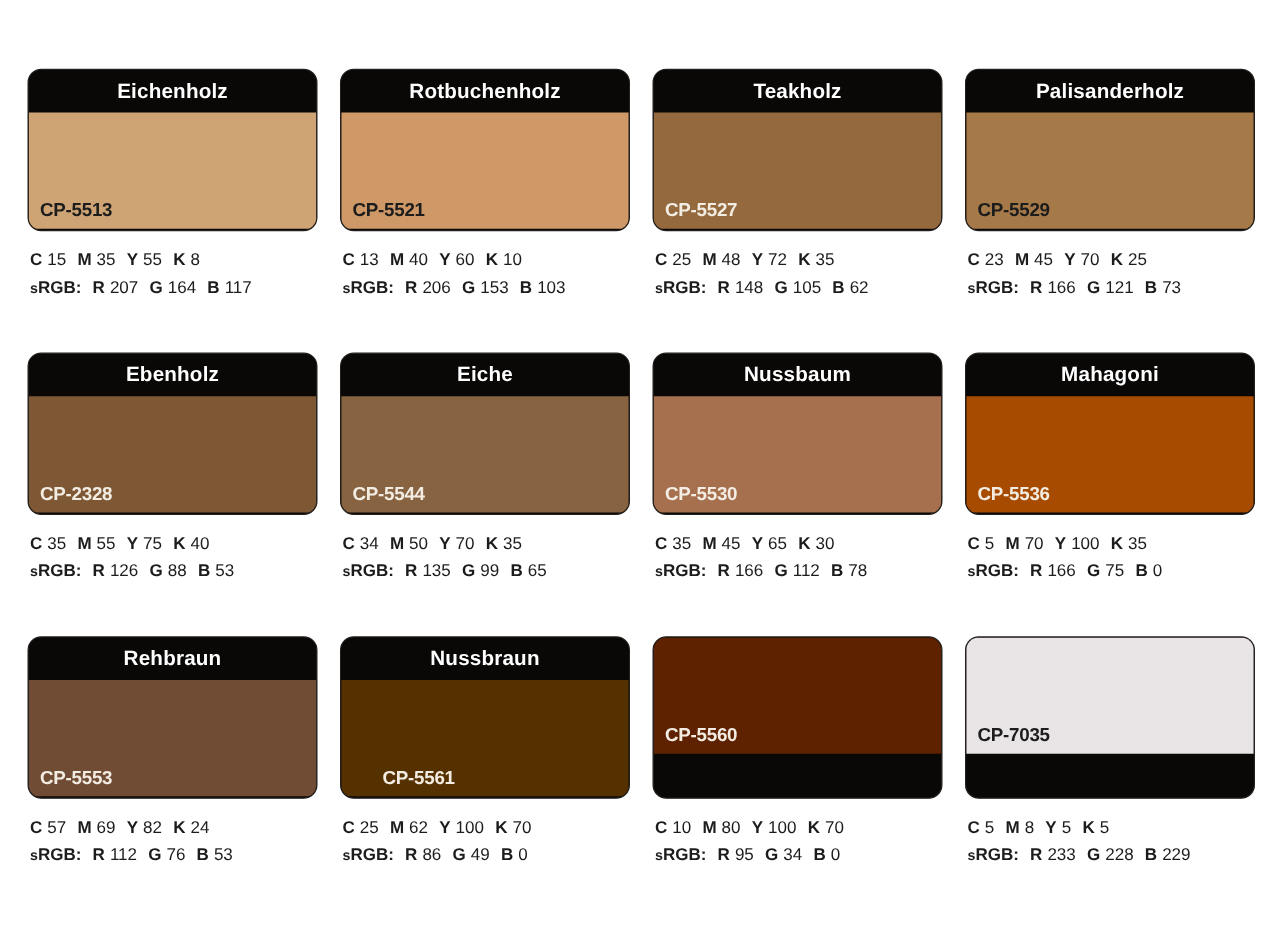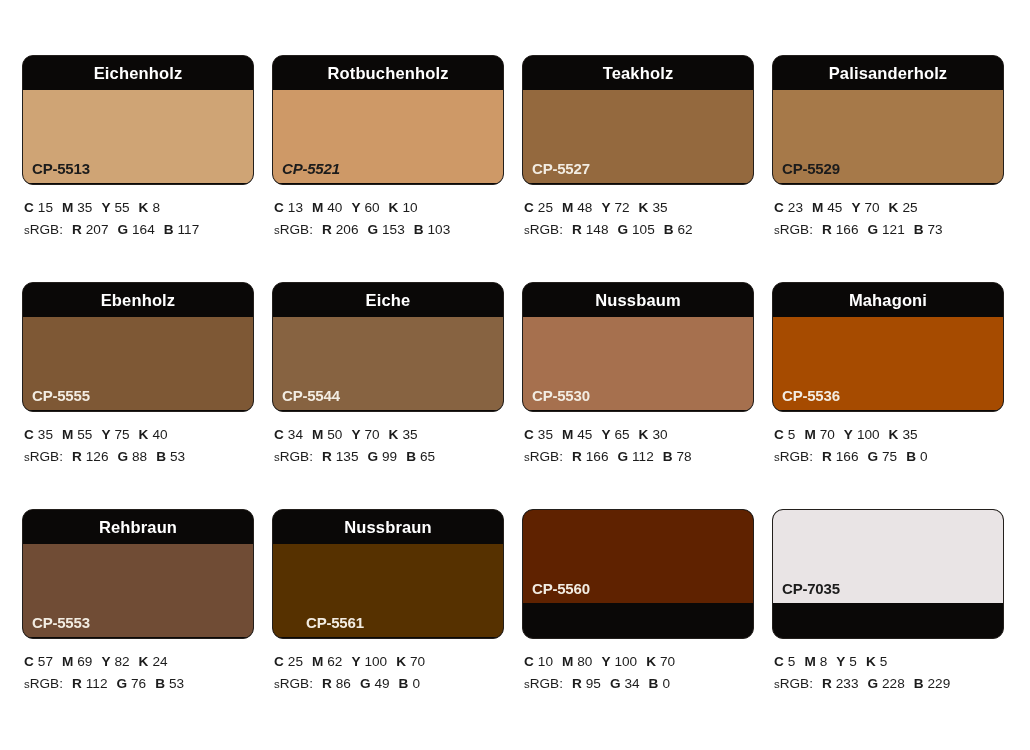--- a/index.html
+++ b/index.html
@@ -87,21 +87,21 @@
 
   .spec-label {
     font-weight: bold;
   }
 
   .spec-value {
     font-weight: normal;
   }
 
   .srgb-prefix {
-    font-weight: normal;
+    font-weight: bold;
   }
   .srgb-prefix .srgb-s {
     font-size: 11.4px;
   }
 
   .sp { display: inline-block; width: 4px; }
   .sp-wide { display: inline-block; width: 9px; }
 </style>
 </head>
 <body>
@@ -120,21 +120,21 @@
         <div class="spec-line"><span class="spec-label">C</span><span class="sp"></span><span class="spec-value">15</span><span class="sp-wide"></span><span class="spec-label">M</span><span class="sp"></span><span class="spec-value">35</span><span class="sp-wide"></span><span class="spec-label">Y</span><span class="sp"></span><span class="spec-value">55</span><span class="sp-wide"></span><span class="spec-label">K</span><span class="sp"></span><span class="spec-value">8</span></div>
         <div class="spec-line"><span class="srgb-prefix"><span class="srgb-s">s</span>RGB:</span><span class="sp-wide"></span><span class="spec-label">R</span><span class="sp"></span><span class="spec-value">207</span><span class="sp-wide"></span><span class="spec-label">G</span><span class="sp"></span><span class="spec-value">164</span><span class="sp-wide"></span><span class="spec-label">B</span><span class="sp"></span><span class="spec-value">117</span></div>
       </div>
     </div>
     <div class="swatch-card-wrap">
       <div class="swatch-card">
         <div class="card-header" style="background: rgb(10, 8, 7);">
           <span class="card-header-title" style="color: rgb(255, 255, 255);">Rotbuchenholz</span>
         </div>
         <div class="card-swatch" style="background: rgb(206, 153, 103);">
-          <span class="card-code" style="color: rgb(28, 28, 28); font-style: italic;">CP-5521</span>
+          <span class="card-code" style="color: rgb(28, 28, 28);">CP-5521</span>
         </div>
       </div>
       <div class="card-specs" style="color: rgb(28, 28, 28);">
         <div class="spec-line"><span class="spec-label">C</span><span class="sp"></span><span class="spec-value">13</span><span class="sp-wide"></span><span class="spec-label">M</span><span class="sp"></span><span class="spec-value">40</span><span class="sp-wide"></span><span class="spec-label">Y</span><span class="sp"></span><span class="spec-value">60</span><span class="sp-wide"></span><span class="spec-label">K</span><span class="sp"></span><span class="spec-value">10</span></div>
         <div class="spec-line"><span class="srgb-prefix"><span class="srgb-s">s</span>RGB:</span><span class="sp-wide"></span><span class="spec-label">R</span><span class="sp"></span><span class="spec-value">206</span><span class="sp-wide"></span><span class="spec-label">G</span><span class="sp"></span><span class="spec-value">153</span><span class="sp-wide"></span><span class="spec-label">B</span><span class="sp"></span><span class="spec-value">103</span></div>
       </div>
     </div>
     <div class="swatch-card-wrap">
       <div class="swatch-card">
         <div class="card-header" style="background: rgb(10, 8, 7);">
@@ -162,21 +162,21 @@
         <div class="spec-line"><span class="spec-label">C</span><span class="sp"></span><span class="spec-value">23</span><span class="sp-wide"></span><span class="spec-label">M</span><span class="sp"></span><span class="spec-value">45</span><span class="sp-wide"></span><span class="spec-label">Y</span><span class="sp"></span><span class="spec-value">70</span><span class="sp-wide"></span><span class="spec-label">K</span><span class="sp"></span><span class="spec-value">25</span></div>
         <div class="spec-line"><span class="srgb-prefix"><span class="srgb-s">s</span>RGB:</span><span class="sp-wide"></span><span class="spec-label">R</span><span class="sp"></span><span class="spec-value">166</span><span class="sp-wide"></span><span class="spec-label">G</span><span class="sp"></span><span class="spec-value">121</span><span class="sp-wide"></span><span class="spec-label">B</span><span class="sp"></span><span class="spec-value">73</span></div>
       </div>
     </div>
     <div class="swatch-card-wrap">
       <div class="swatch-card">
         <div class="card-header" style="background: rgb(10, 8, 7);">
           <span class="card-header-title" style="color: rgb(255, 255, 255);">Ebenholz</span>
         </div>
         <div class="card-swatch" style="background: rgb(126, 88, 53);">
-          <span class="card-code" style="color: rgb(242, 236, 226);">CP-5555</span>
+          <span class="card-code" style="color: rgb(242, 236, 226);">CP-2328</span>
         </div>
       </div>
       <div class="card-specs" style="color: rgb(28, 28, 28);">
         <div class="spec-line"><span class="spec-label">C</span><span class="sp"></span><span class="spec-value">35</span><span class="sp-wide"></span><span class="spec-label">M</span><span class="sp"></span><span class="spec-value">55</span><span class="sp-wide"></span><span class="spec-label">Y</span><span class="sp"></span><span class="spec-value">75</span><span class="sp-wide"></span><span class="spec-label">K</span><span class="sp"></span><span class="spec-value">40</span></div>
         <div class="spec-line"><span class="srgb-prefix"><span class="srgb-s">s</span>RGB:</span><span class="sp-wide"></span><span class="spec-label">R</span><span class="sp"></span><span class="spec-value">126</span><span class="sp-wide"></span><span class="spec-label">G</span><span class="sp"></span><span class="spec-value">88</span><span class="sp-wide"></span><span class="spec-label">B</span><span class="sp"></span><span class="spec-value">53</span></div>
       </div>
     </div>
     <div class="swatch-card-wrap">
       <div class="swatch-card">
         <div class="card-header" style="background: rgb(10, 8, 7);">

